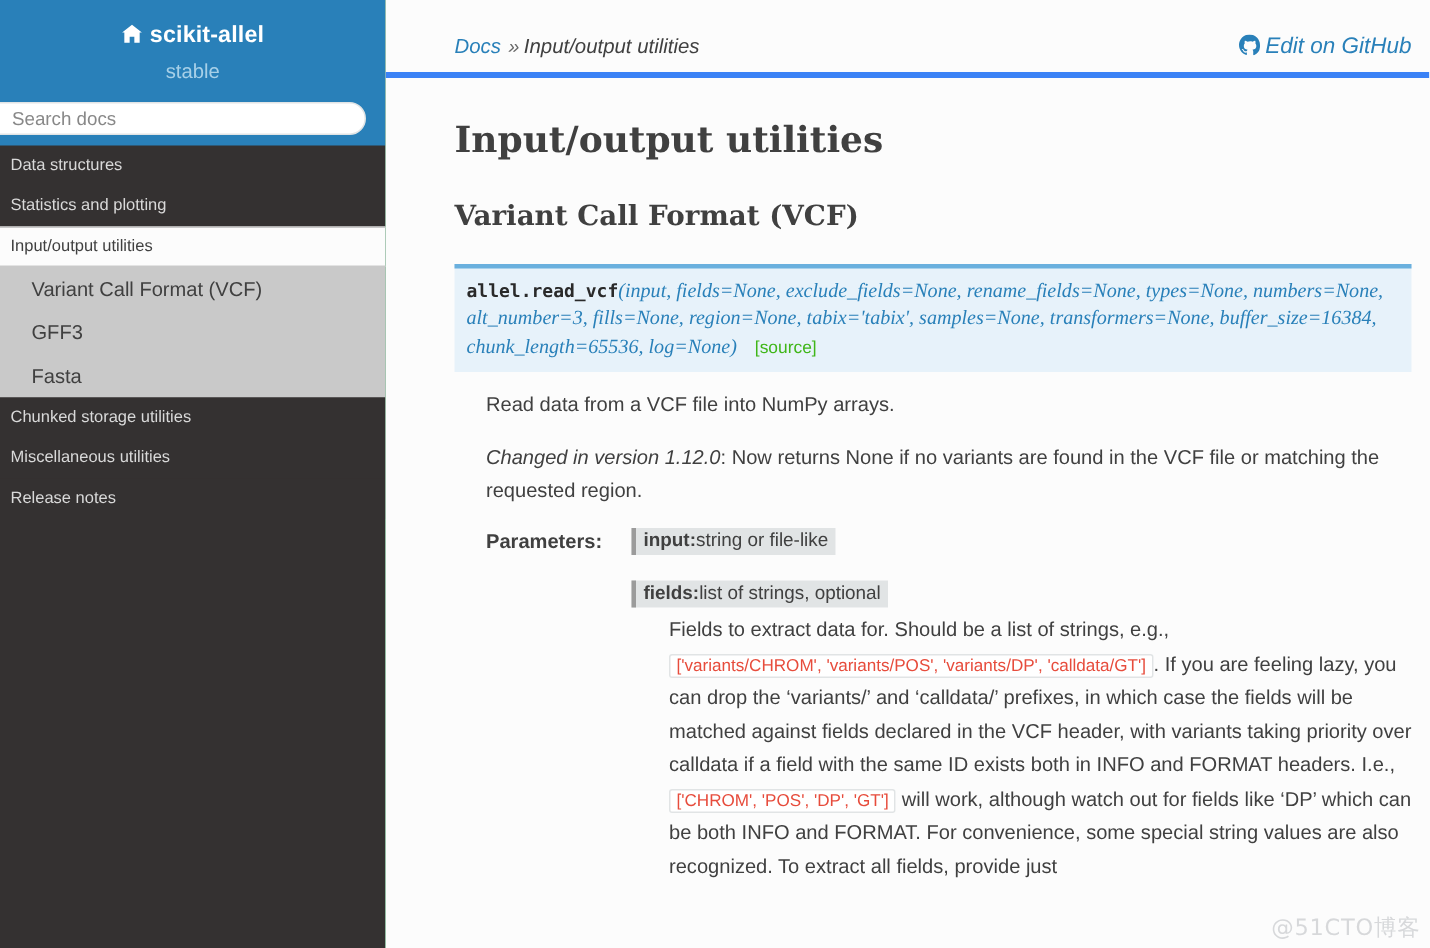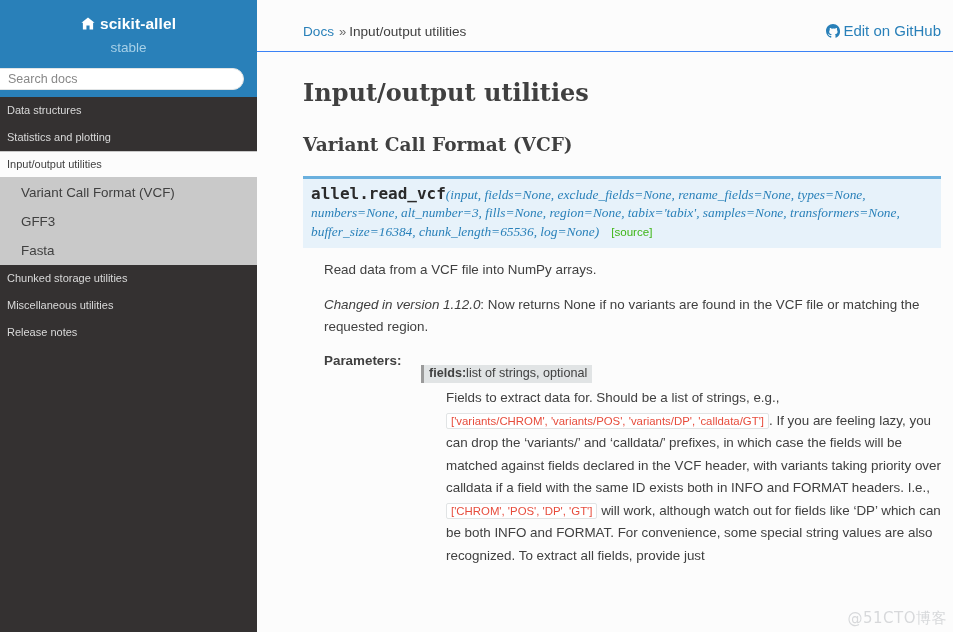--- a/index.html
+++ b/index.html
@@ -102,21 +102,22 @@
     position: absolute;
     left: 257px; top: 0;
     width: 696px; height: 632px;
     background: #fcfcfc;
     overflow: hidden;
   }
   .breadcrumbs {
     padding: 22px 12px 0 46px;
     height: 52px;
     position: relative;
-    border-bottom: 1px solid #3b82f6;
+    border-bottom: 4px solid #3b82f6;
+    font-style: italic;
   }
   .bc-left { font-size: 13.6px; color: #404040; }
   .bc-link { color: #2980b9; text-decoration: none; cursor: pointer; }
   .bc-sep { color: #6a6a6a; padding: 0 3px 0 5px; font-size: 13px; }
   .bc-current { color: #404040; }
   .bc-right {
     position: absolute;
     right: 12px; top: 22px;
     font-size: 15px;
     color: #2980b9;
@@ -154,21 +155,21 @@
     border-top: 3px solid #6ab0de;
     padding: 6px 8px 7px 8px;
     margin: 0 0 11px 0;
     font-size: 13.1px;
     line-height: 18.5px;
   }
   .sig-name {
     font-family: "DejaVu Sans Mono", "Liberation Mono", monospace;
     font-weight: bold;
     color: #2a2a2a;
-    font-size: 16px;
+    font-size: 12px;
   }
   .sig-params {
     font-style: italic;
     color: #2980b9;
     font-family: "Liberation Serif", serif;
     font-size: 13.4px;
   }
   .sig-source {
     color: #3fb618;
     font-size: 11.6px;
@@ -320,20 +321,21 @@
       <div class="desc">
         <p>Read data from a VCF file into NumPy arrays.</p>
         <p class="versionmod"><em>Changed in version 1.12.0</em><span>: Now returns None if no variants are found in the VCF file or matching the requested region.</span></p>
       </div>
 
       <div class="field-row">
         <div class="field-label">Parameters:</div>
         <div class="field-body">
 
           <div>
+            <span class="param-name"><span>input</span>:<span class="ptype">string or file-like</span></span>
           </div>
 
           <div class="field-block-2">
             <span class="param-name"><span>fields</span>:<span class="ptype">list of strings, optional</span></span>
             <div class="param-desc"><span>Fields to extract data for. Should be a list of strings, e.g., </span><code class="inline">['variants/CHROM', 'variants/POS', 'variants/DP', 'calldata/GT']</code><span>. If you are feeling lazy, you can drop the ‘variants/’ and ‘calldata/’ prefixes, in which case the fields will be matched against fields declared in the VCF header, with variants taking priority over calldata if a field with the same ID exists both in INFO and FORMAT headers. I.e., </span><code class="inline">['CHROM', 'POS', 'DP', 'GT']</code><span> will work, although watch out for fields like ‘DP’ which can be both INFO and FORMAT. For convenience, some special string values are also recognized. To extract all fields, provide just</span></div>
           </div>
 
         </div>
       </div>
 

